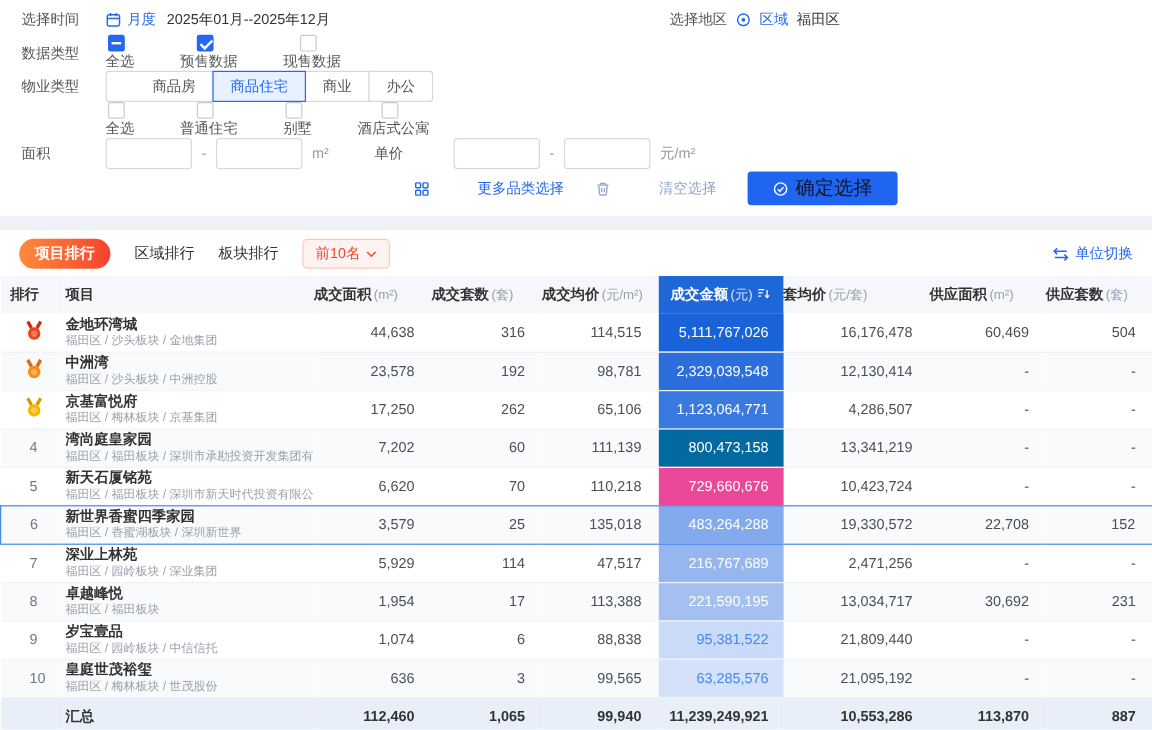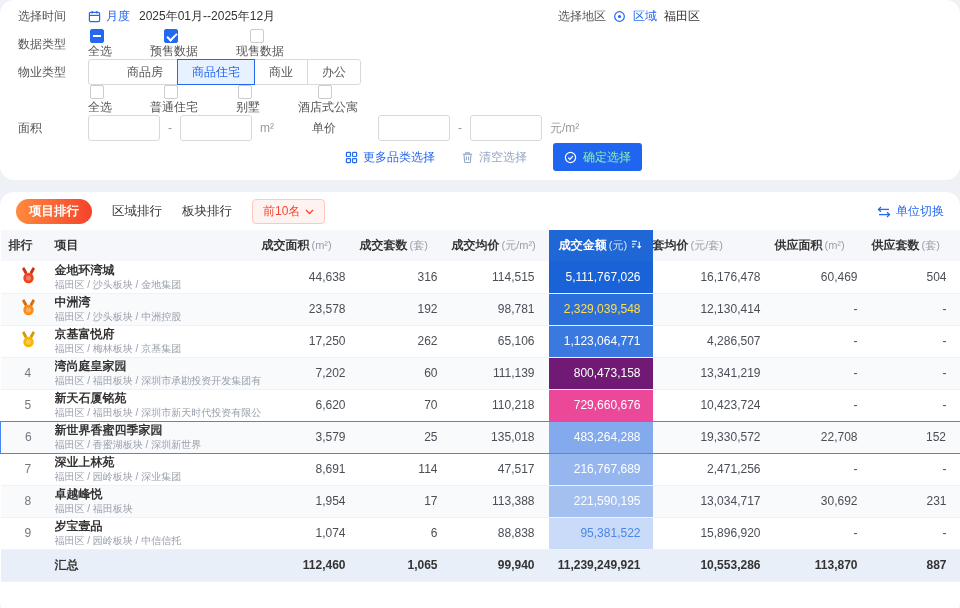--- a/index.html
+++ b/index.html
@@ -2,21 +2,21 @@
 <html><head>
 <meta charset="utf-8">
 <style>
   * { margin:0; padding:0; box-sizing:border-box; }
   html,body { width:960px; height:608px; }
   body {
     background:#eef1f5;
     font-family:"Liberation Sans","DejaVu Sans",sans-serif;
     font-size:12px; color:#333; overflow:hidden;
   }
-  .card { background:#fff;border-radius:14px; }
+  .card { background:#fff; }
 
   
   .filter-card { padding:2px 18px 8px; }
   .f-row { height:28px; display:flex; align-items:center; }
   .f-label { width:70px; flex:none; color:#555; }
   .icon { display:inline-flex; align-items:center; }
   .blue-text { color:#2468f2; }
   .dark-text { color:#333; }
   .region-group { margin-left:auto; margin-right:235px; display:flex; align-items:center; }
   .region-group > * { margin-right:7px; }
@@ -35,25 +35,25 @@
   .ptype:last-child { border-radius:0 3px 3px 0; }
   .ptype.active { background:#e8f1ff; color:#2468f2; border-color:#2468f2; position:relative; z-index:1; }
 
   .range-input { width:72px; height:26px; border:1px solid #d9d9d9; border-radius:3px; padding:0 8px;
                  font-size:12px; color:#333; outline:none; font-family:inherit; }
   .dash { margin:0 8px; color:#999; }
   .unit-text { margin-left:8px; color:#999; }
   .label-2 { margin-left:38px; width:66px; color:#555; }
 
   .actions-row { padding-left:327px; height:30px; }
-  .link-btn { display:inline-flex; align-items:center; color:#2468f2; cursor:pointer; margin-right:26px; }
+  .link-btn { display:inline-flex; align-items:center; color:#2468f2; cursor:pointer; margin-right:26px;gap:35px; }
   .link-btn .icon { margin-right:5px; }
   .link-btn.muted { color:#93a5c4; }
-  .confirm-btn { display:inline-flex; align-items:center; background:#2065f0; color:#86efac; border:none;
-                 border-radius:3px; height:28px; padding:0 11px; font-size:12px; cursor:pointer; font-family:inherit; }
+  .confirm-btn { display:inline-flex; align-items:center; background:#2065f0; color:#0f172a; border:none;
+                 border-radius:3px; height:28px; padding:0 21px; font-size:16px; cursor:pointer; font-family:inherit; }
   .confirm-btn .icon { margin-right:6px; }
 
   .gap { height:12px; }
 
   
   .table-card { height:424px; }
   .table-topbar { display:flex; align-items:center; padding:7px 16px 6px; }
   #rank-tabs { display:flex; align-items:center; }
   .rk-tab { background:none; border:none; font-size:12.5px; color:#333; cursor:pointer;
             padding:4px 0; margin-right:20px; font-family:Liberation Serif, serif; }
@@ -309,21 +309,21 @@
                 <circle cx="7.5" cy="11" r="5.2" fill="#fa8c16"></circle>
                 <circle cx="7.5" cy="11" r="2.6" fill="#fff" opacity="0.3"></circle>
               </svg></span></td>
     <td class="col-project">
       <div class="p-name">中洲湾</div>
       <div class="p-sub">福田区 / 沙头板块 / 中洲控股</div>
     </td>
     <td class="num">23,578</td>
     <td class="num">192</td>
     <td class="num">98,781</td>
-    <td class="amount-td" style="background: rgb(43, 110, 220); color: #fde047;">2,329,039,548</td>
+    <td class="amount-td" style="background: rgb(43, 110, 220); color: #ffffff;">2,329,039,548</td>
     <td class="num">12,130,414</td>
     <td class="num">-</td>
     <td class="num">-</td>
   </tr>
         <tr class="data-row">
     <td class="col-rank"><span class="medal-slot"><svg width="15" height="17" viewBox="0 0 15 17">
                 <path d="M3.2 0 L6.4 5.6 L4.1 7.4 L1 1.8 Z" fill="#d49a02"></path>
                 <path d="M11.8 0 L8.6 5.6 L10.9 7.4 L14 1.8 Z" fill="#d49a02"></path>
                 <circle cx="7.5" cy="11" r="5.2" fill="#f7b500"></circle>
                 <circle cx="7.5" cy="11" r="2.6" fill="#fff" opacity="0.3"></circle>
@@ -342,21 +342,21 @@
   </tr>
         <tr class="data-row">
     <td class="col-rank"><span class="rank-num">4</span></td>
     <td class="col-project">
       <div class="p-name">湾尚庭皇家园</div>
       <div class="p-sub">福田区 / 福田板块 / 深圳市承勘投资开发集团有...</div>
     </td>
     <td class="num">7,202</td>
     <td class="num">60</td>
     <td class="num">111,139</td>
-    <td class="amount-td" style="background: #701a75; color: rgb(255, 255, 255);">800,473,158</td>
+    <td class="amount-td" style="background: #0369a1; color: rgb(255, 255, 255);">800,473,158</td>
     <td class="num">13,341,219</td>
     <td class="num">-</td>
     <td class="num">-</td>
   </tr>
         <tr class="data-row">
     <td class="col-rank"><span class="rank-num">5</span></td>
     <td class="col-project">
       <div class="p-name">新天石厦铭苑</div>
       <div class="p-sub">福田区 / 福田板块 / 深圳市新天时代投资有限公...</div>
     </td>
@@ -381,21 +381,21 @@
     <td class="num">19,330,572</td>
     <td class="num">22,708</td>
     <td class="num">152</td>
   </tr>
         <tr class="data-row">
     <td class="col-rank"><span class="rank-num">7</span></td>
     <td class="col-project">
       <div class="p-name">深业上林苑</div>
       <div class="p-sub">福田区 / 园岭板块 / 深业集团</div>
     </td>
-    <td class="num">8,691</td>
+    <td class="num">5,929</td>
     <td class="num">114</td>
     <td class="num">47,517</td>
     <td class="amount-td" style="background: rgb(149, 182, 239); color: rgb(255, 255, 255);">216,767,689</td>
     <td class="num">2,471,256</td>
     <td class="num">-</td>
     <td class="num">-</td>
   </tr>
         <tr class="data-row">
     <td class="col-rank"><span class="rank-num">8</span></td>
     <td class="col-project">
@@ -413,21 +413,35 @@
         <tr class="data-row">
     <td class="col-rank"><span class="rank-num">9</span></td>
     <td class="col-project">
       <div class="p-name">岁宝壹品</div>
       <div class="p-sub">福田区 / 园岭板块 / 中信信托</div>
     </td>
     <td class="num">1,074</td>
     <td class="num">6</td>
     <td class="num">88,838</td>
     <td class="amount-td" style="background: rgb(201, 219, 248); color: rgb(74, 134, 232);">95,381,522</td>
-    <td class="num">15,896,920</td>
+    <td class="num">21,809,440</td>
+    <td class="num">-</td>
+    <td class="num">-</td>
+  </tr>
+        <tr class="data-row">
+    <td class="col-rank"><span class="rank-num">10</span></td>
+    <td class="col-project">
+      <div class="p-name">皇庭世茂裕玺</div>
+      <div class="p-sub">福田区 / 梅林板块 / 世茂股份</div>
+    </td>
+    <td class="num">636</td>
+    <td class="num">3</td>
+    <td class="num">99,565</td>
+    <td class="amount-td" style="background: rgb(212, 226, 249); color: rgb(74, 134, 232);">63,285,576</td>
+    <td class="num">21,095,192</td>
     <td class="num">-</td>
     <td class="num">-</td>
   </tr>
       </tbody>
     <tbody>
       <tr class="total-row">
         <td class="col-rank"></td>
         <td class="total-label">汇总</td>
         <td class="num">112,460</td>
         <td class="num">1,065</td>

